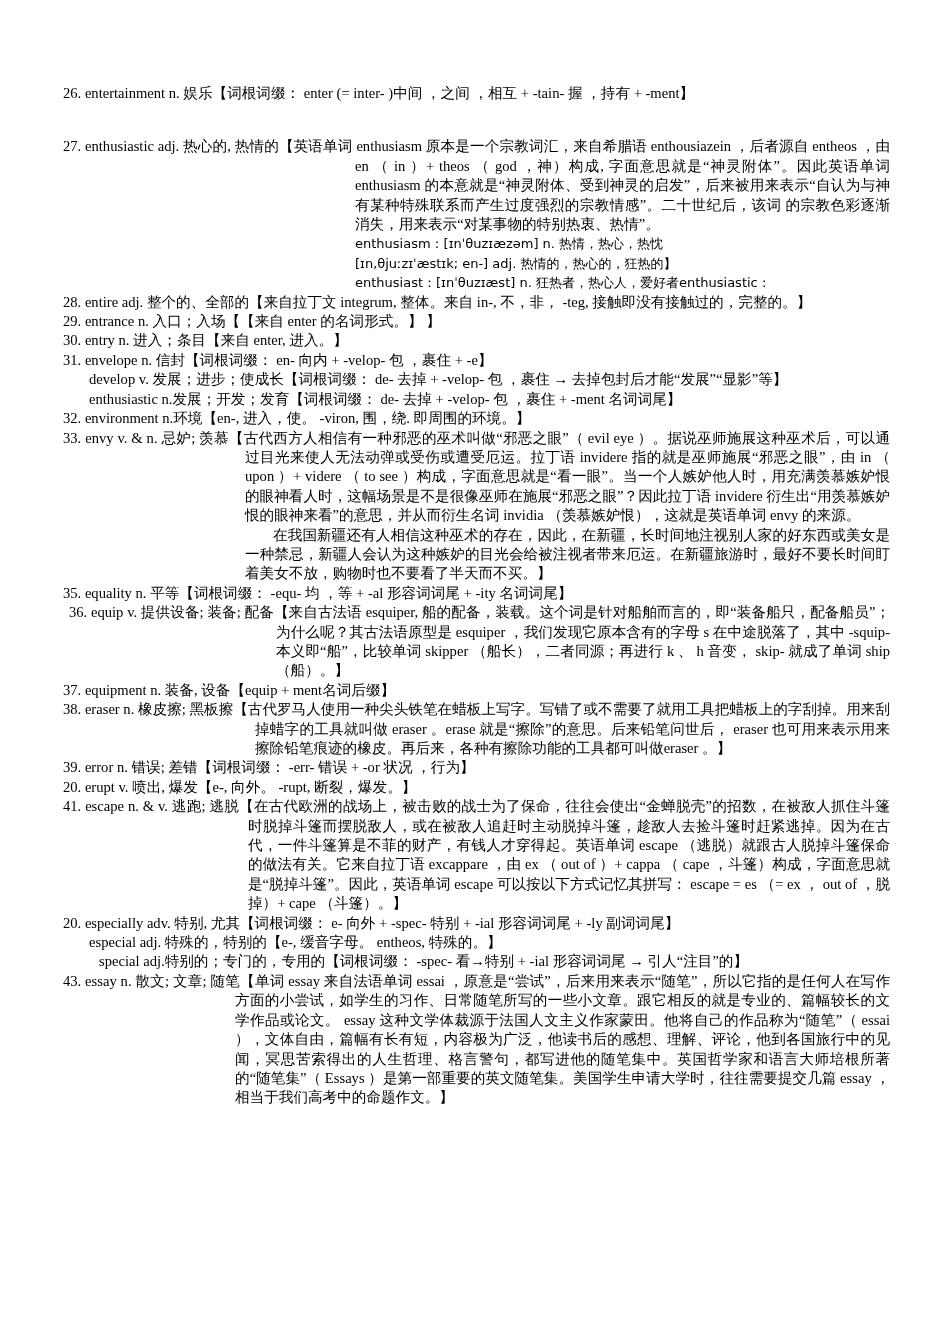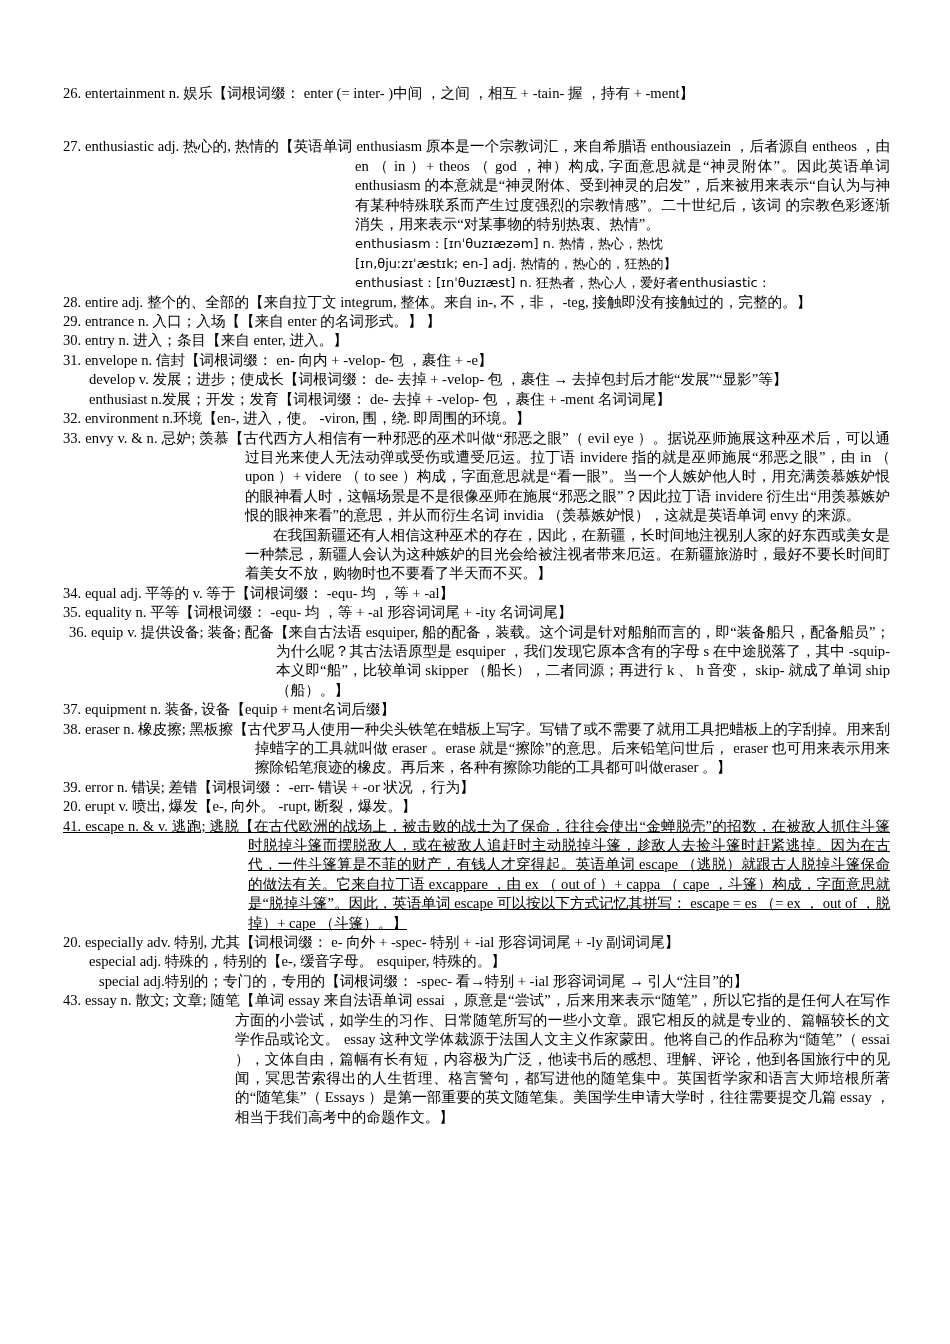--- a/index.html
+++ b/index.html
@@ -45,21 +45,21 @@
     font-size: 14.6px;
     line-height: 19.4px;
     text-align: justify;
     text-justify: inter-ideograph;
     margin: 0;
   }
   .block-27 { padding-left: 292px; text-indent: -292px; }
   .block-33 { padding-left: 182px; text-indent: -182px; }
   .block-36 { padding-left: 207px; text-indent: -207px; margin-left: 6px; }
   .block-38 { padding-left: 192px; text-indent: -192px; }
-  .block-41 { padding-left: 185px; text-indent: -185px; text-decoration: underline; }
+  .block-41 { padding-left: 185px; text-indent: -185px; }
   .block-43 { padding-left: 172px; text-indent: -172px; }
   .plain { padding-left: 0; text-indent: 0; }
   .indent-1 { padding-left: 26px; text-indent: 0; }
   .indent-2 { padding-left: 36px; text-indent: 0; }
   .phon-line { padding-left: 292px; text-indent: 0; }
 </style>
 </head>
 <body>
 
 <div class="page">
@@ -95,37 +95,34 @@
     <span class="en">30. entry n. 进入；条目【来自 enter, 进入。】</span>
   </div>
 
   <div class="entry plain">
     <span class="en">31. envelope n. 信封【词根词缀：  en- 向内 + -velop- 包 ，裹住 + -e】</span>
   </div>
   <div class="sub indent-1">
     <span class="en">develop   v. 发展；进步；使成长【词根词缀：  de- 去掉 + -velop- 包 ，裹住 → 去掉包封后才能“发展”“显影”等】</span>
   </div>
   <div class="sub indent-1">
-    <span class="en">enthusiast  n.发展；开发；发育【词根词缀：  de- 去掉 + -velop- 包 ，裹住 + -ment 名词词尾】</span>
+    <span class="en">enthusiastic  n.发展；开发；发育【词根词缀：  de- 去掉 + -velop- 包 ，裹住 + -ment 名词词尾】</span>
   </div>
 
   <div class="entry plain">
     <span class="en">32. environment n.环境【en-, 进入，使。 -viron, 围，绕. 即周围的环境。】</span>
   </div>
 
   <div class="entry block-33">
     <span class="en">33. envy   v. &amp; n. 忌妒; 羡慕【古代西方人相信有一种邪恶的巫术叫做“邪恶之眼”（ evil eye ）。据说巫师施展这种巫术后，可以通过目光来使人无法动弹或受伤或遭受厄运。拉丁语 invidere 指的就是巫师施展“邪恶之眼”，由 in （ upon ）+ videre （ to see ）构成，字面意思就是“看一眼”。当一个人嫉妒他人时，用充满羡慕嫉妒恨的眼神看人时，这幅场景是不是很像巫师在施展“邪恶之眼”？因此拉丁语 invidere 衍生出“用羡慕嫉妒恨的眼神来看”的意思，并从而衍生名词 invidia （羡慕嫉妒恨），这就是英语单词 envy 的来源。</span>
   </div>
   <div class="sub" style="padding-left:182px; text-indent:28px;">
     <span class="en">在我国新疆还有人相信这种巫术的存在，因此，在新疆，长时间地注视别人家的好东西或美女是一种禁忌，新疆人会认为这种嫉妒的目光会给被注视者带来厄运。在新疆旅游时，最好不要长时间盯着美女不放，购物时也不要看了半天而不买。】</span>
   </div>
 
-  <div class="entry plain">
-    <span class="en">34. equal adj. 平等的 v. 等于【词根词缀：   -equ- 均 ，等 + -al】</span>
-  </div>
 
   <div class="entry plain">
     <span class="en">35. equality n. 平等【词根词缀：  -equ- 均 ，等 + -al 形容词词尾 + -ity 名词词尾】</span>
   </div>
 
   <div class="entry block-36">
     <span class="en">36. equip v. 提供设备; 装备; 配备【来自古法语 esquiper, 船的配备，装载。这个词是针对船舶而言的，即“装备船只，配备船员”；为什么呢？其古法语原型是 esquiper ，我们发现它原本含有的字母 s 在中途脱落了，其中 -squip- 本义即“船”，比较单词 skipper （船长），二者同源；再进行 k 、 h 音变， skip- 就成了单词 ship （船）。】</span>
   </div>
 
   <div class="entry plain">
@@ -145,21 +142,21 @@
   </div>
 
   <div class="entry block-41">
     <span class="en">41. escape n. &amp; v.   逃跑; 逃脱【在古代欧洲的战场上，被击败的战士为了保命，往往会使出“金蝉脱壳”的招数，在被敌人抓住斗篷时脱掉斗篷而摆脱敌人，或在被敌人追赶时主动脱掉斗篷，趁敌人去捡斗篷时赶紧逃掉。因为在古代，一件斗篷算是不菲的财产，有钱人才穿得起。英语单词 escape （逃脱）就跟古人脱掉斗篷保命的做法有关。它来自拉丁语 excappare ，由 ex （ out of ）+ cappa （ cape ，斗篷）构成，字面意思就是“脱掉斗篷”。因此，英语单词 escape 可以按以下方式记忆其拼写：  escape = es （= ex ，  out of ，脱掉）+ cape （斗篷）。】</span>
   </div>
 
   <div class="entry plain">
     <span class="en">20. especially adv. 特别, 尤其【词根词缀：  e- 向外 + -spec- 特别 + -ial 形容词词尾 + -ly 副词词尾】</span>
   </div>
   <div class="sub indent-1">
-    <span class="en">especial  adj. 特殊的，特别的【e-, 缓音字母。 esquiper, 特殊的。】</span>
+    <span class="en">especial  adj. 特殊的，特别的【e-, 缓音字母。 entheos, 特殊的。】</span>
   </div>
   <div class="sub indent-2">
     <span class="en">special   adj.特别的；专门的，专用的【词根词缀：  -spec- 看→特别 + -ial 形容词词尾 → 引人“注目”的】</span>
   </div>
 
   <div class="entry block-43">
     <span class="en">43. essay n. 散文; 文章; 随笔【单词 essay 来自法语单词 essai ，原意是“尝试”，后来用来表示“随笔”，所以它指的是任何人在写作方面的小尝试，如学生的习作、日常随笔所写的一些小文章。跟它相反的就是专业的、篇幅较长的文学作品或论文。 essay 这种文学体裁源于法国人文主义作家蒙田。他将自己的作品称为“随笔”（ essai ），文体自由，篇幅有长有短，内容极为广泛，他读书后的感想、理解、评论，他到各国旅行中的见闻，冥思苦索得出的人生哲理、格言警句，都写进他的随笔集中。英国哲学家和语言大师培根所著的“随笔集”（ Essays ）是第一部重要的英文随笔集。美国学生申请大学时，往往需要提交几篇 essay ，相当于我们高考中的命题作文。】</span>
   </div>
 
 </div>

